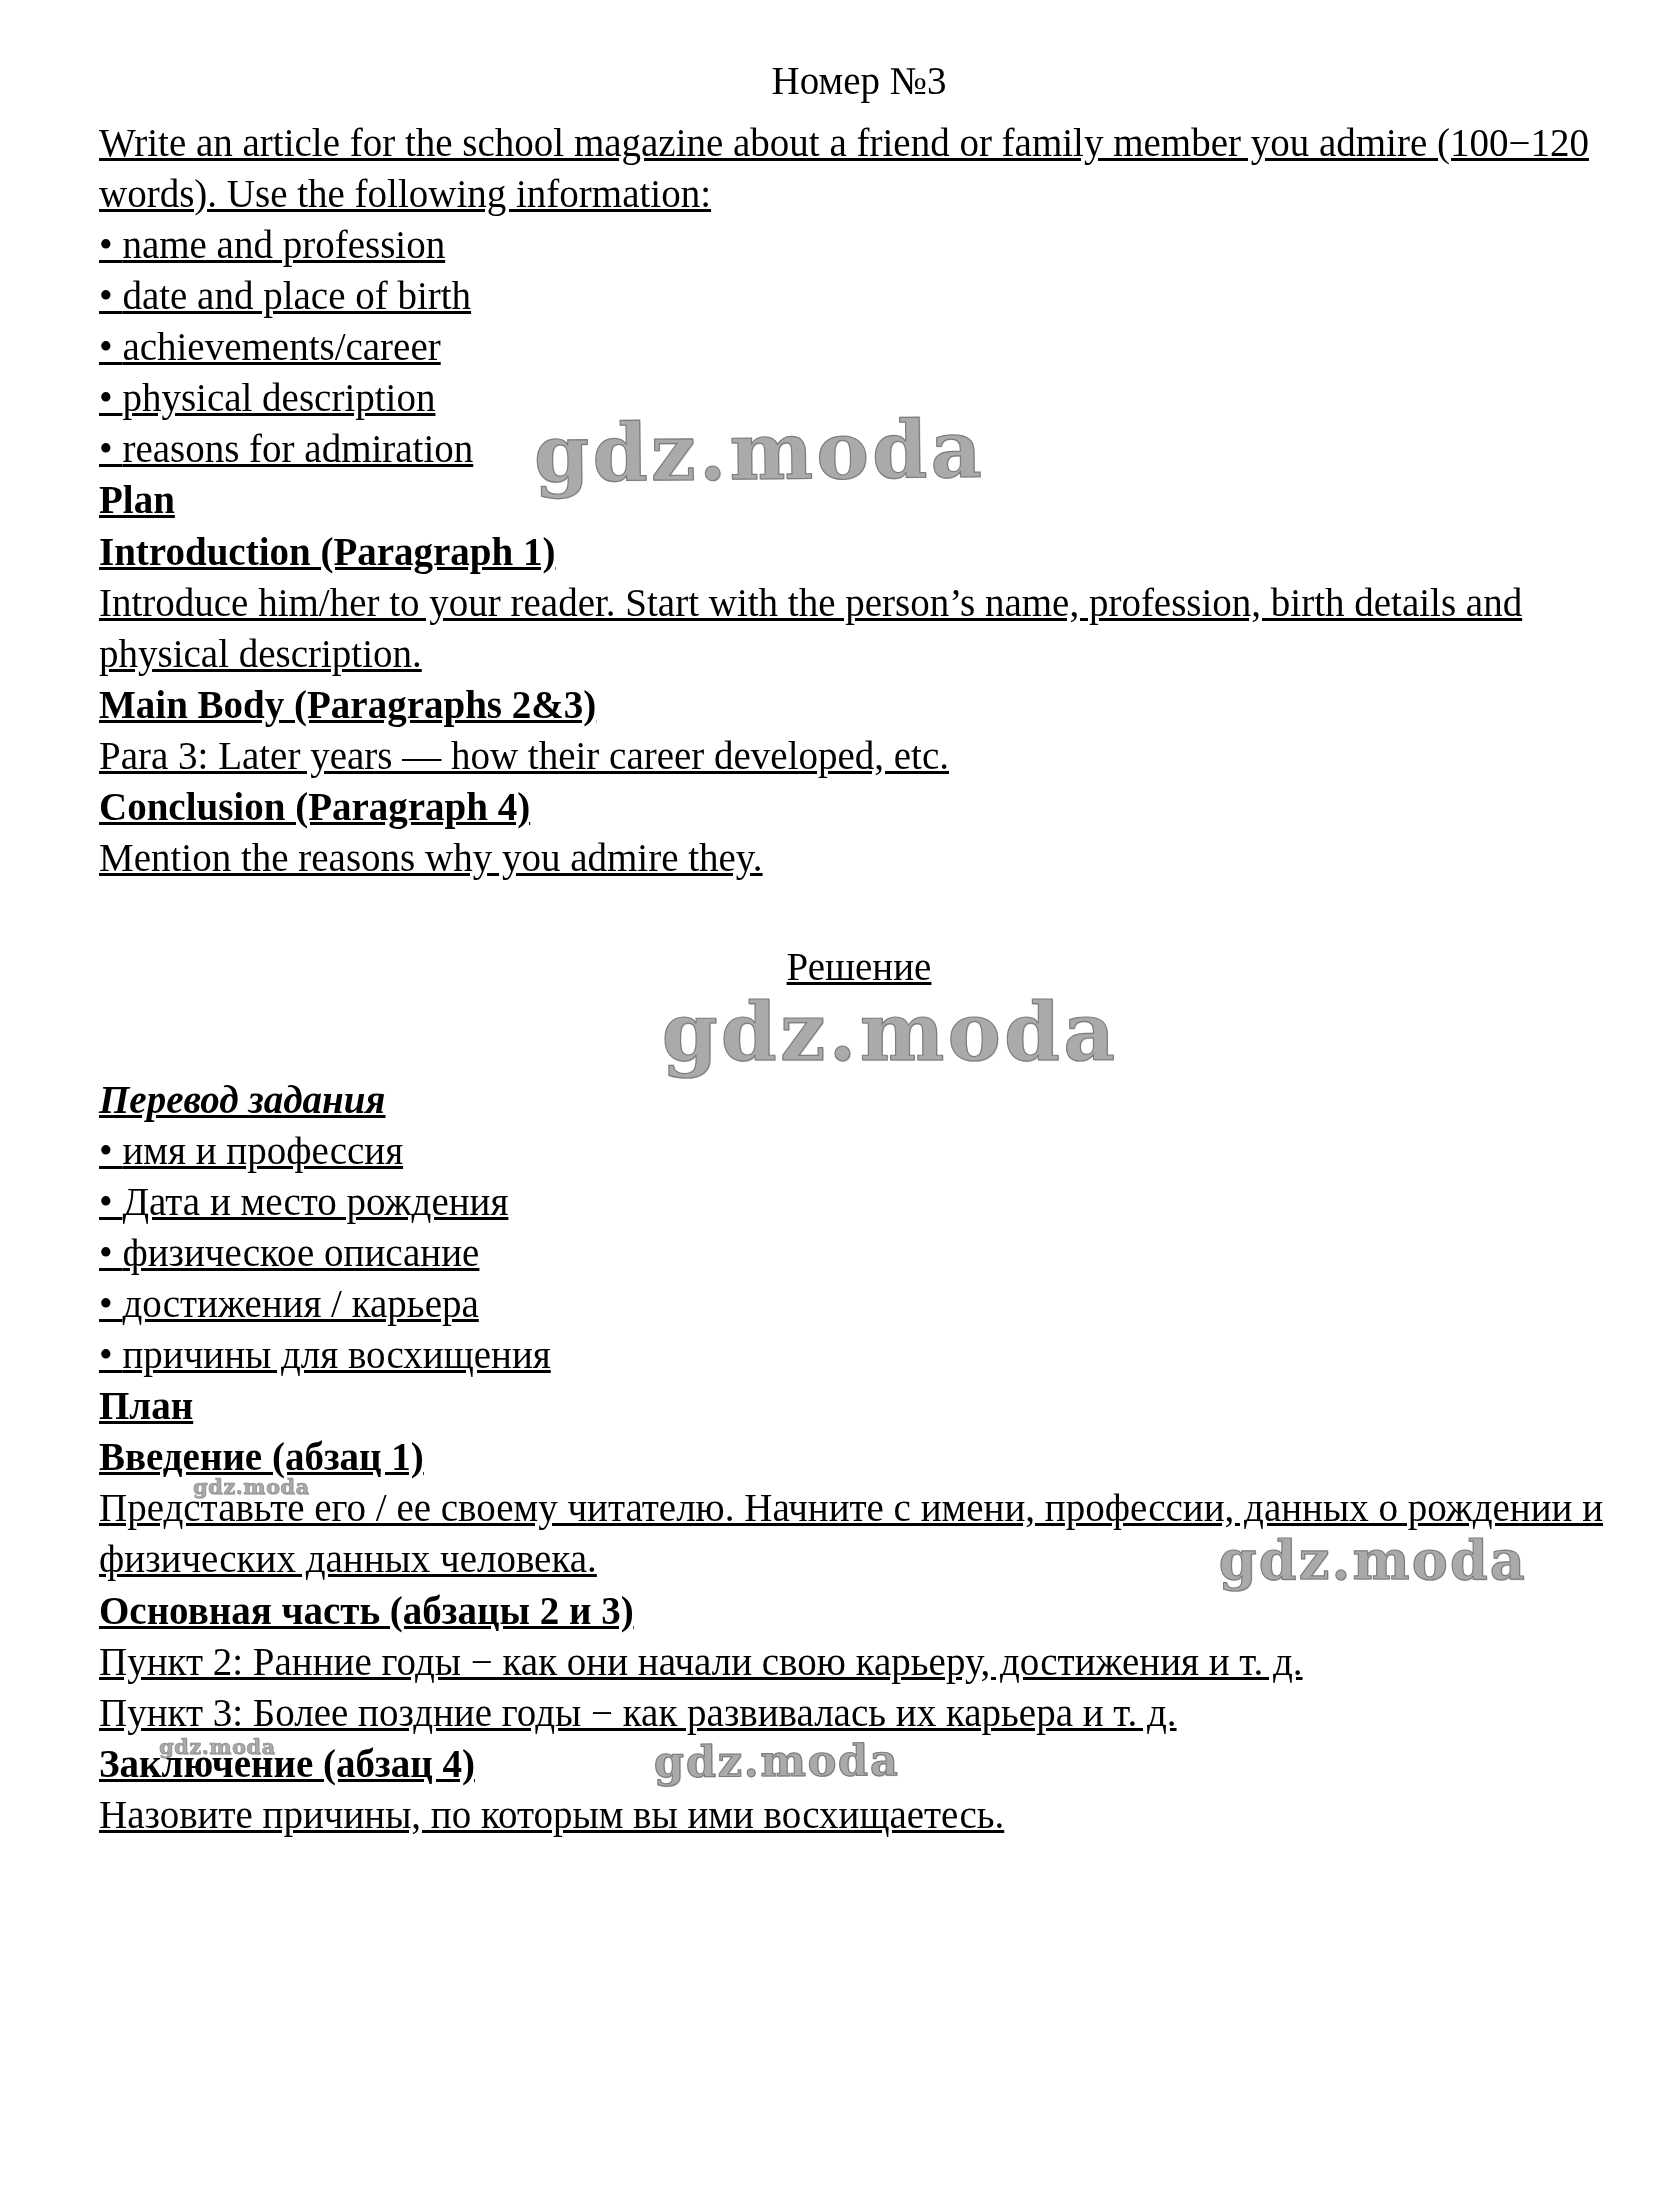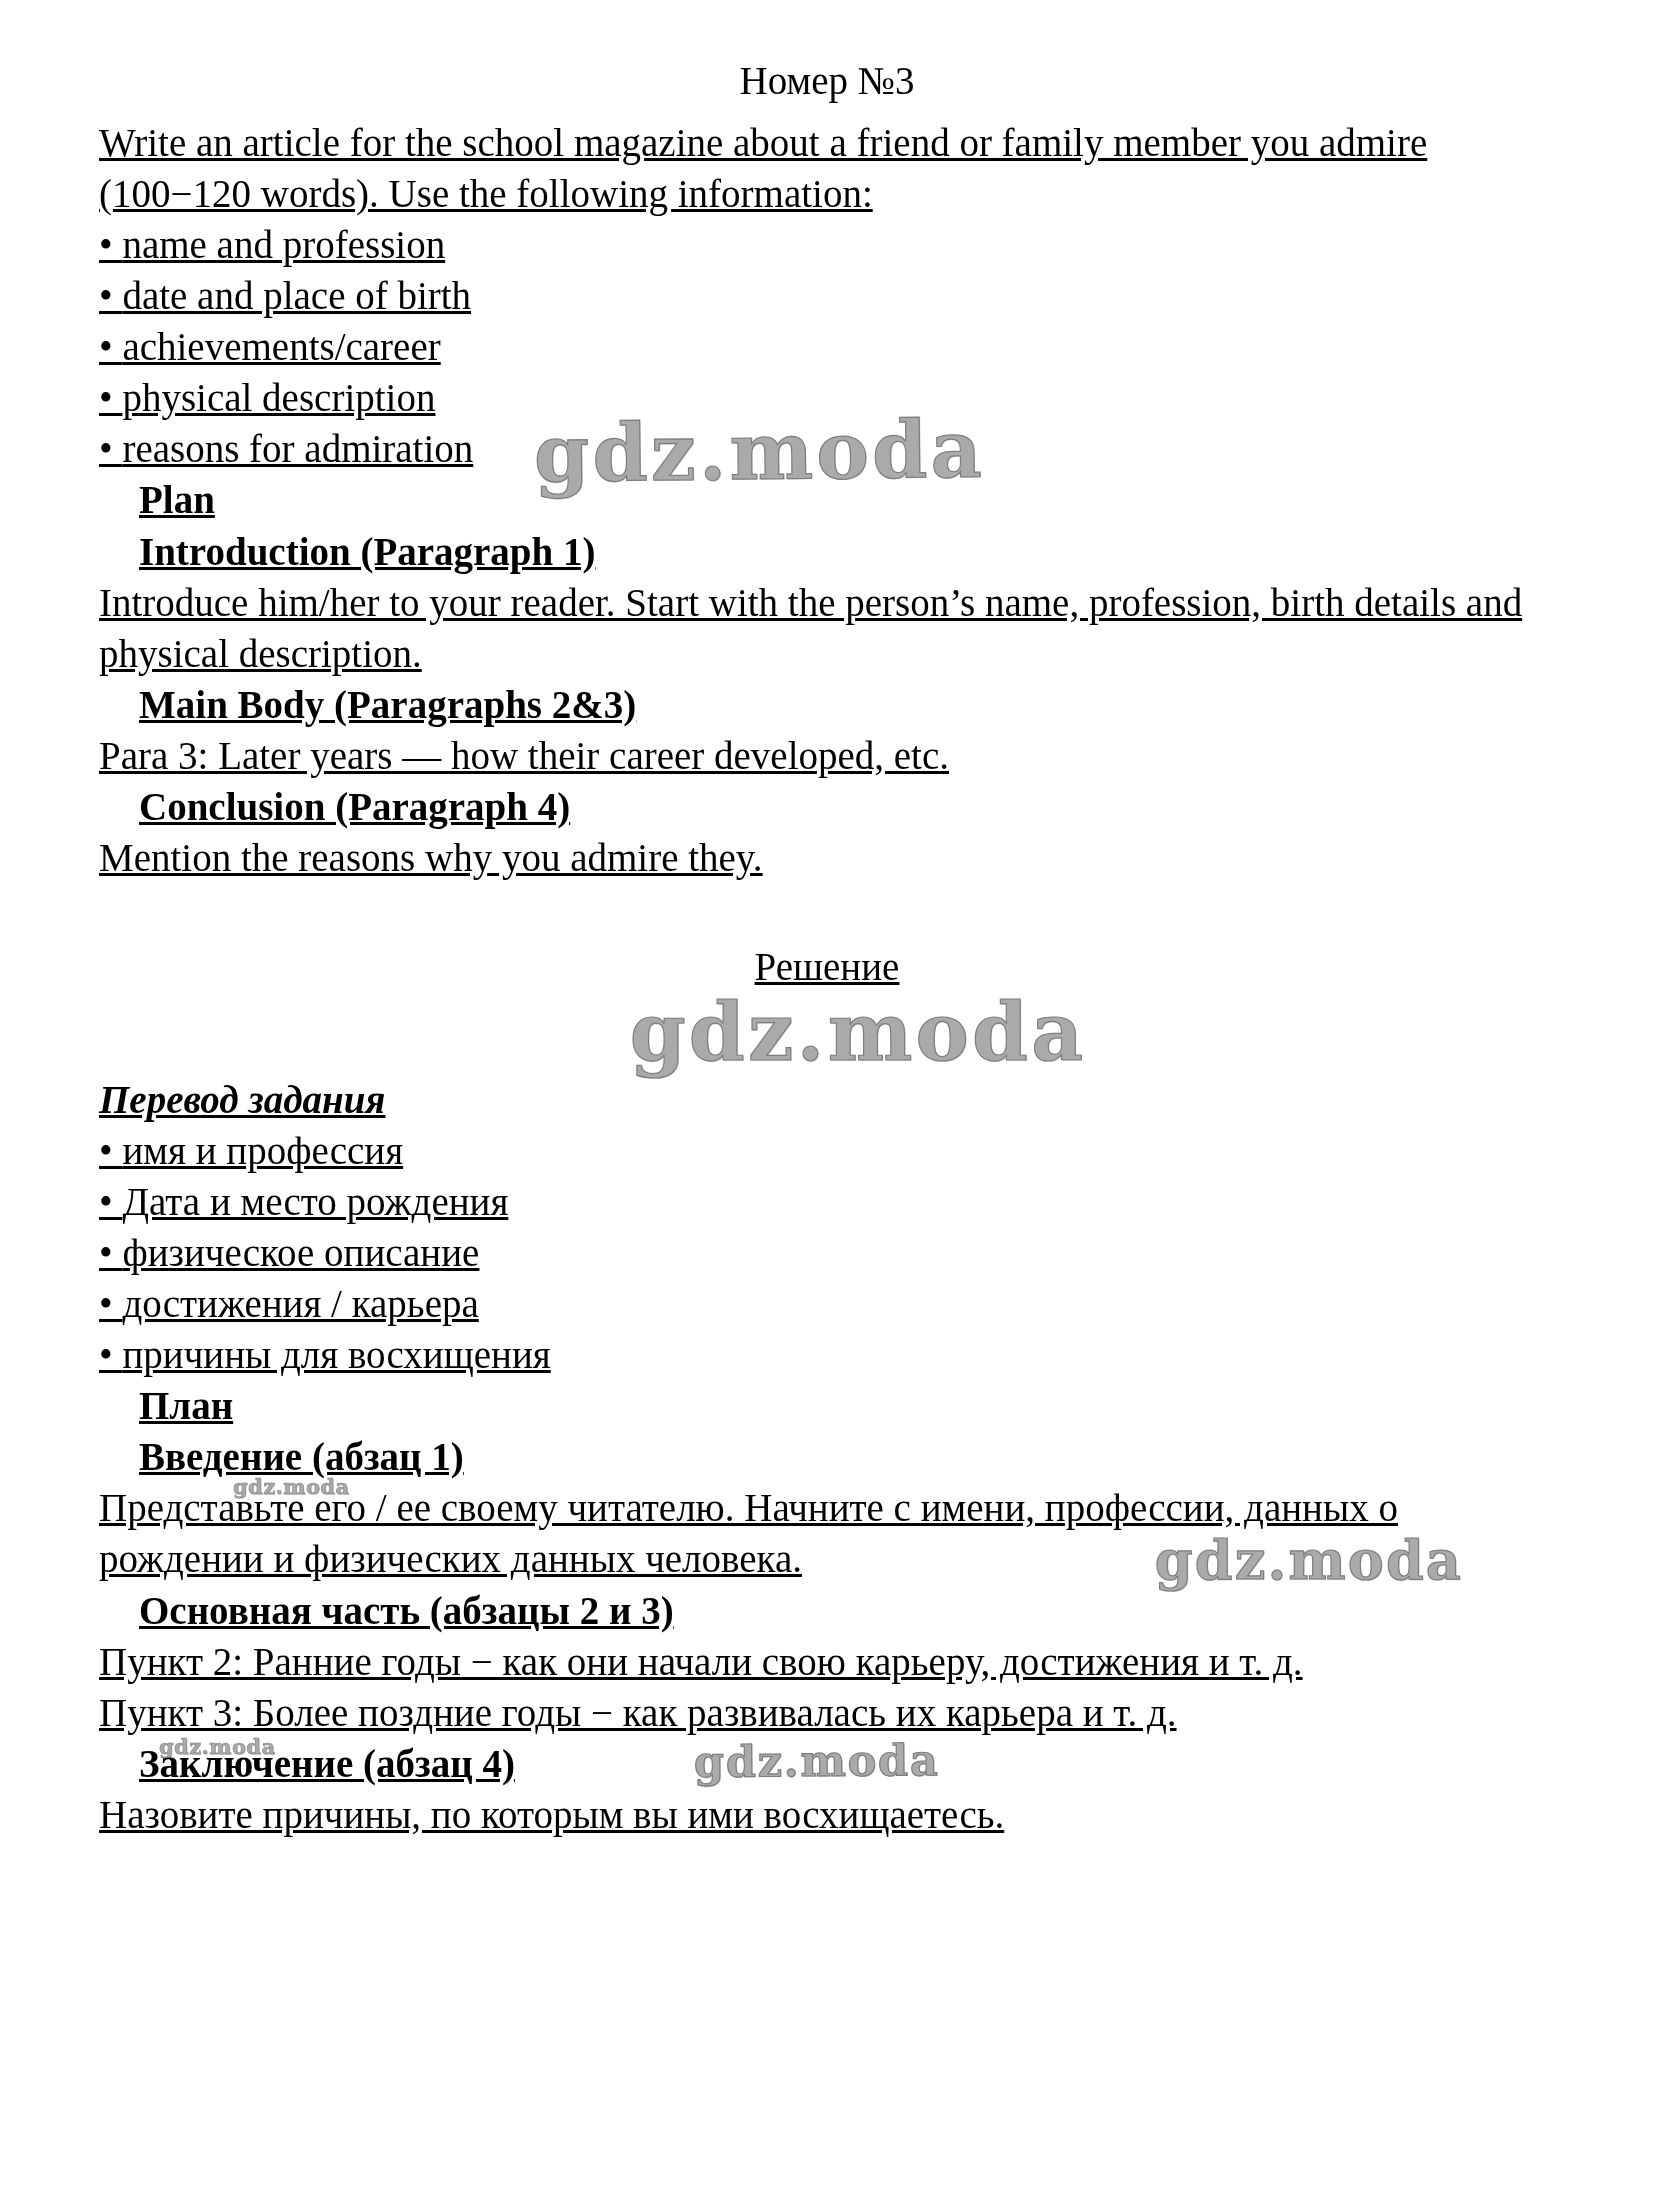--- a/index.html
+++ b/index.html
@@ -3,25 +3,25 @@
 <meta charset="utf-8">
 <style>
   * { margin:0; padding:0; box-sizing:border-box; }
   html,body { background:#ffffff; }
   .page {
     position:relative;
     width:1671px; height:2205px;
     background:#ffffff; color:#000000;
     font-family:"Liberation Serif","DejaVu Serif",serif;
     font-size:39px; line-height:1.31;
-    padding:55px 116px 0 99px;
+    padding:55px 52px 0 99px;
     overflow:hidden;
   }
   .center { text-align:center; }
-  .b  { font-weight:bold;margin-left:40px; }
+  .b  { font-weight:bold; }
   .bi { font-weight:bold; font-style:italic; }
   .line { position:relative;text-decoration:underline; }
   .bullet::before { content:"• "; }
   .title { margin-bottom:10.8px; }
   .sol { margin-top:58px; }
 
   
   .wm {
     font-family:"DejaVu Serif",serif;
     font-weight:bold;

